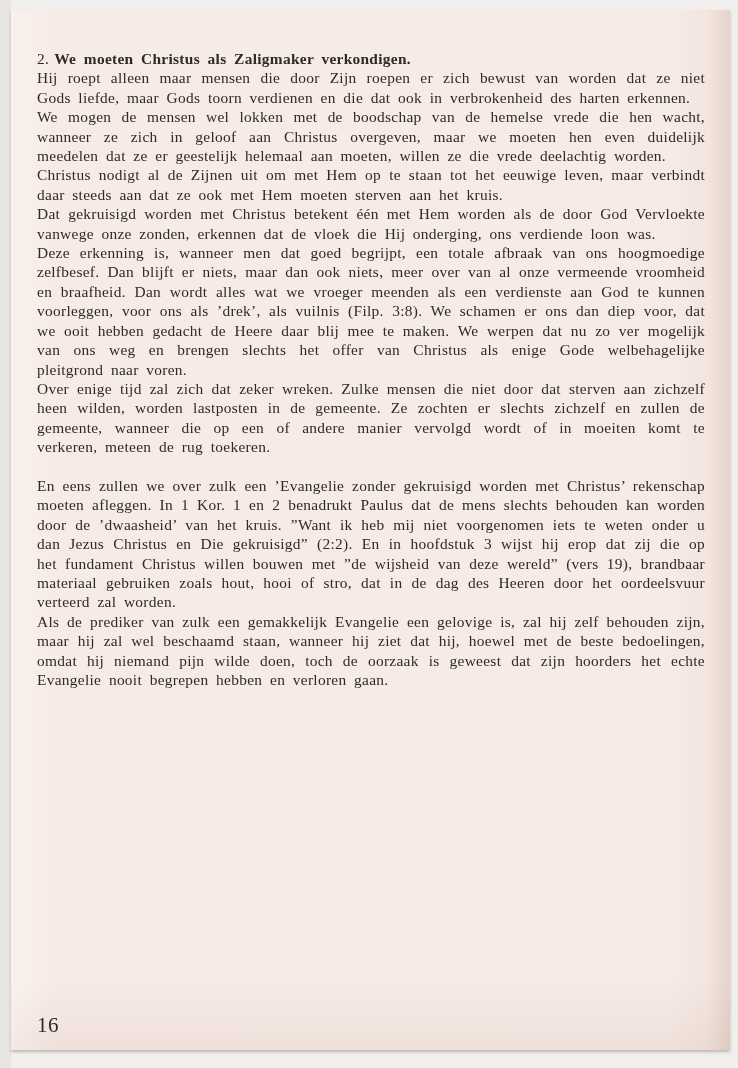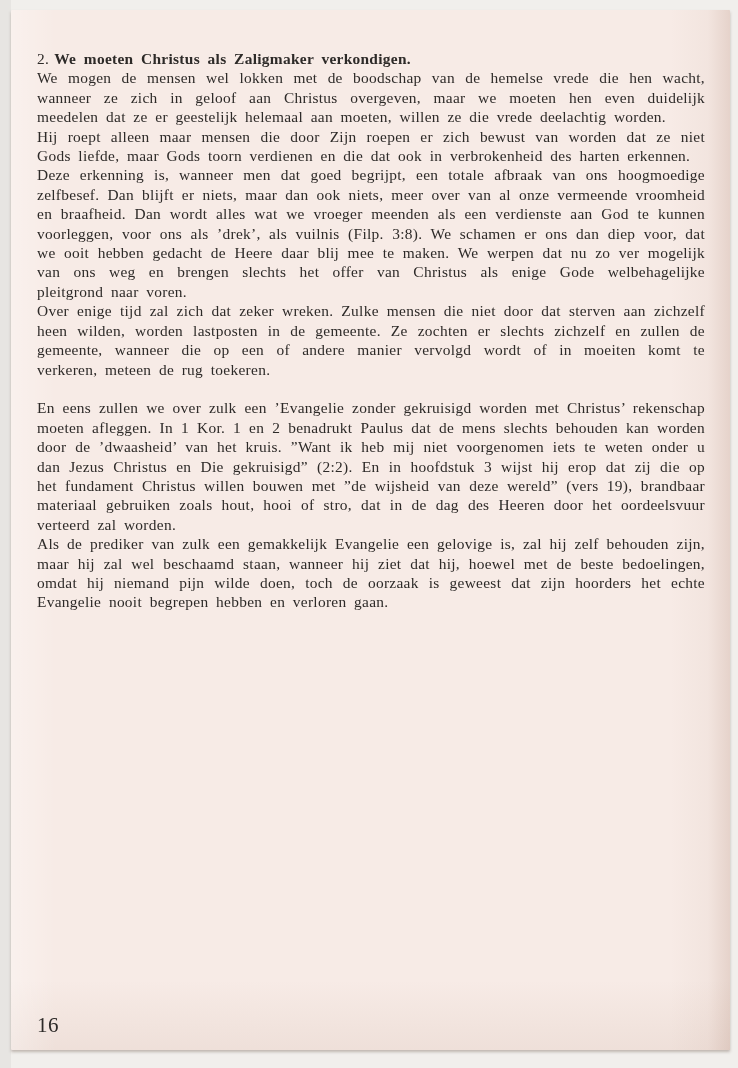--- a/index.html
+++ b/index.html
@@ -58,22 +58,24 @@
 </style>
 </head>
 <body>
 
 <div class="scan">
   <div class="paper">
     <div class="text-block">
 
       <p class="heading"><span class="num">2.</span><span class="ttl">We moeten Christus als Zaligmaker verkondigen.</span></p>
 
+      <p>Hij roept alleen maar mensen die door Zijn roepen er zich bewust van worden dat ze niet Gods liefde, maar Gods toorn verdienen en die dat ook in verbrokenheid des harten erkennen.</p>
       <p>We mogen de mensen wel lokken met de boodschap van de hemelse vrede die hen wacht, wanneer ze zich in geloof aan Christus overgeven, maar we moeten hen even duidelijk meedelen dat ze er geestelijk helemaal aan moeten, willen ze die vrede deelachtig worden.</p>
-      <p>Hij roept alleen maar mensen die door Zijn roepen er zich bewust van worden dat ze niet Gods liefde, maar Gods toorn verdienen en die dat ook in verbrokenheid des harten erkennen.</p>
+      <p>Christus nodigt al de Zijnen uit om met Hem op te staan tot het eeuwige leven, maar verbindt daar steeds aan dat ze ook met Hem moeten sterven aan het kruis.</p>
+      <p>Dat gekruisigd worden met Christus betekent één met Hem worden als de door God Vervloekte vanwege onze zonden, erkennen dat de vloek die Hij onderging, ons verdiende loon was.</p>
       <p>Deze erkenning is, wanneer men dat goed begrijpt, een totale afbraak van ons hoogmoedige zelfbesef. Dan blijft er niets, maar dan ook niets, meer over van al onze vermeende vroomheid en braafheid. Dan wordt alles wat we vroeger meenden als een verdienste aan God te kunnen voorleggen, voor ons als ’drek’, als vuilnis (Filp. 3:8). We schamen er ons dan diep voor, dat we ooit hebben gedacht de Heere daar blij mee te maken. We werpen dat nu zo ver mogelijk van ons weg en brengen slechts het offer van Christus als enige Gode welbehagelijke pleitgrond naar voren.</p>
       <p>Over enige tijd zal zich dat zeker wreken. Zulke mensen die niet door dat sterven aan zichzelf heen wilden, worden lastposten in de gemeente. Ze zochten er slechts zichzelf en zullen de gemeente, wanneer die op een of andere manier vervolgd wordt of in moeiten komt te verkeren, meteen de rug toekeren.</p>
       <p class="gap-before">En eens zullen we over zulk een ’Evangelie zonder gekruisigd worden met Christus’ rekenschap moeten afleggen. In 1 Kor. 1 en 2 benadrukt Paulus dat de mens slechts behouden kan worden door de ’dwaasheid’ van het kruis. ”Want ik heb mij niet voorgenomen iets te weten onder u dan Jezus Christus en Die gekruisigd” (2:2). En in hoofdstuk 3 wijst hij erop dat zij die op het fundament Christus willen bouwen met ”de wijsheid van deze wereld” (vers 19), brandbaar materiaal gebruiken zoals hout, hooi of stro, dat in de dag des Heeren door het oordeelsvuur verteerd zal worden.</p>
       <p>Als de prediker van zulk een gemakkelijk Evangelie een gelovige is, zal hij zelf behouden zijn, maar hij zal wel beschaamd staan, wanneer hij ziet dat hij, hoewel met de beste bedoelingen, omdat hij niemand pijn wilde doen, toch de oorzaak is geweest dat zijn hoorders het echte Evangelie nooit begrepen hebben en verloren gaan.</p>
 
     </div>
     <div class="page-number">16</div>
   </div>
 </div>
 

